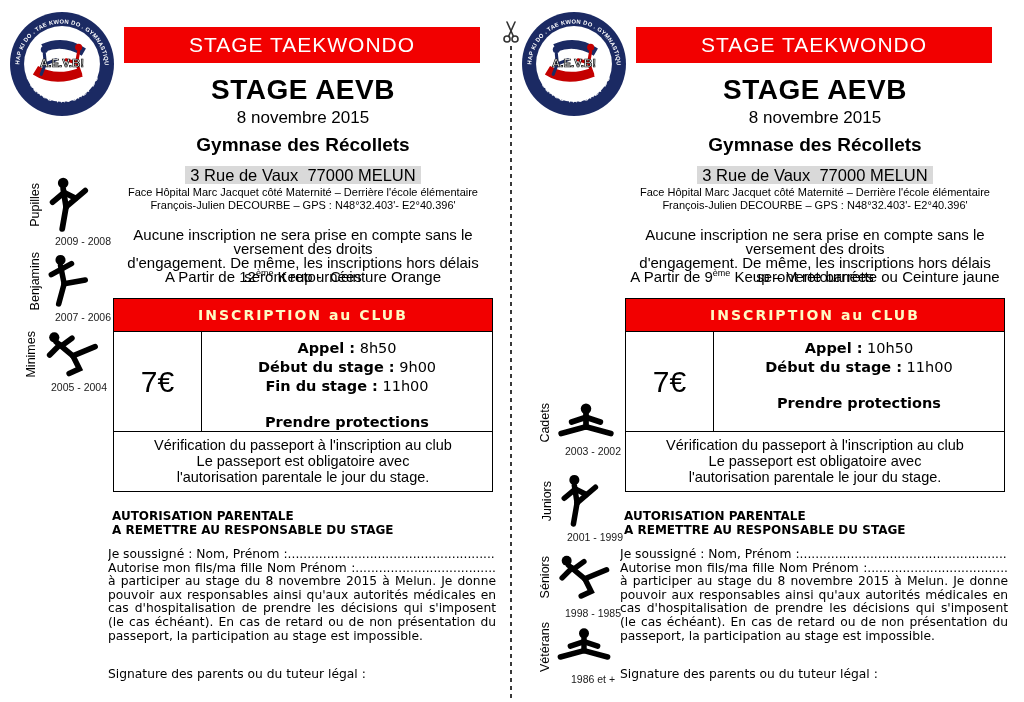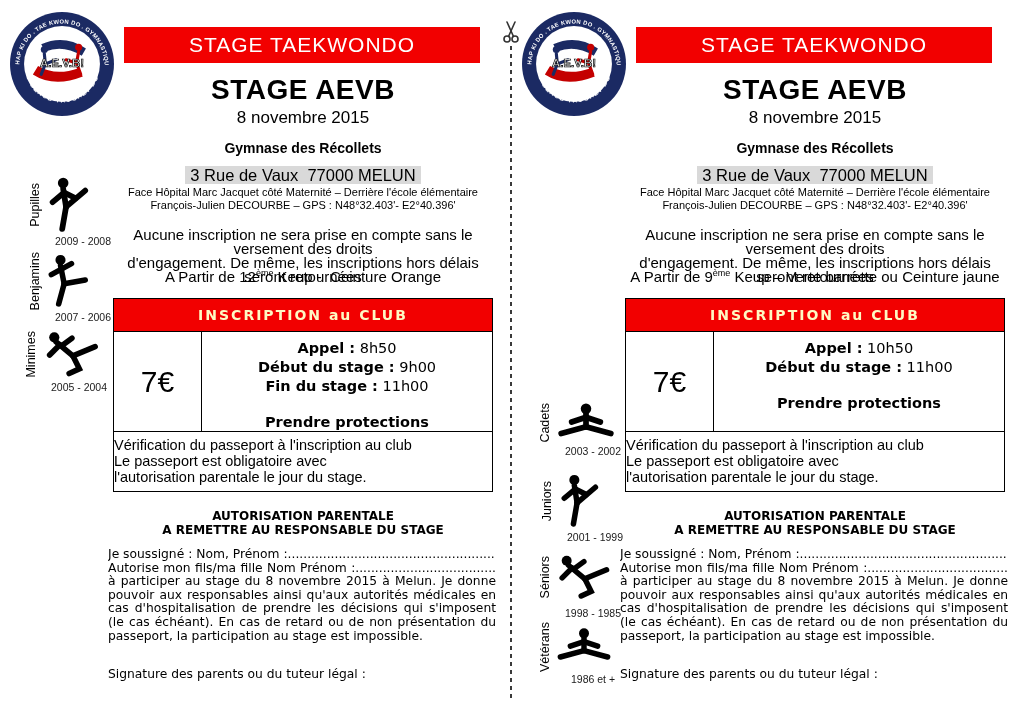--- a/index.html
+++ b/index.html
@@ -13,43 +13,43 @@
 
   
   .content { position:absolute; left:112px; top:0; width:382px; height:702px; }
 
   .banner { position:absolute; left:12px; top:27px; width:356px; height:36px;
             display:flex; align-items:center; justify-content:center; }
   .banner span { color:#fff; font-weight:normal; font-size:21px; letter-spacing:1px; }
 
   .title   { position:absolute; top:74px;  width:100%; text-align:center; font-size:28px; font-weight:bold; letter-spacing:.5px; }
   .date    { position:absolute; top:108px; width:100%; text-align:center; font-size:17px; }
-  .venue   { position:absolute; top:140px; width:100%; text-align:center; font-size:14px; font-weight:bold; }
+  .venue   { position:absolute; top:134px; width:100%; text-align:center; font-size:19px; font-weight:bold; }
   .addr    { position:absolute; top:166px; width:100%; text-align:center; font-size:16.5px; }
   .addr span { background:#d9d9d9; padding:0 5px; white-space:pre; }
   .addr-s1 { position:absolute; top:186px; width:100%; text-align:center; font-size:11px; }
   .addr-s2 { position:absolute; top:199px; width:100%; text-align:center; font-size:11px; }
   .notice  { position:absolute; top:228px; width:100%; text-align:center; font-size:15px; line-height:14px; }
   .keup    { position:absolute; top:268px; width:100%; text-align:center; font-size:15px; white-space:pre; }
   .keup sup{ font-size:9px; }
 
   .tbl { position:absolute; left:1px; top:298px; width:380px; border:1px solid #000; }
   .tbl-head { height:32px; display:flex; align-items:center; justify-content:center; }
   .tbl-head span { color:#fef9c3; font-weight:bold; font-size:14px; letter-spacing:2px;
                    font-family:"DejaVu Sans", sans-serif; }
   .tbl-body { display:flex; height:100px; border-top:1px solid #000; }
   .cell-price { width:88px; border-right:1px solid #000; display:flex; align-items:center; justify-content:center;
                 font-size:30px; }
   .cell-sched { flex:1; text-align:center; font-family:"DejaVu Sans", sans-serif; font-size:14.5px;
                 padding-top:7px; line-height:19px; }
   .cell-sched b { font-weight:bold;text-align:center; }
   .protect { font-weight:bold; margin-top:17px; }
-  .tbl-verif { border-top:1px solid #000; text-align:left; font-size:14.5px; line-height:16px; padding:5px 0 6px; }
-
-  .auth { position:absolute; top:510px; width:100%; text-align:center; font-weight:bold;
+  .tbl-verif { border-top:1px solid #000; text-align:center; font-size:14.5px; line-height:16px; padding:5px 0 6px; }
+
+  .auth { position:absolute; top:510px; width:100%; font-weight:bold;
           font-size:12px; line-height:13.5px; font-family:"DejaVu Sans", sans-serif; }
   .para { position:absolute; top:548px; left:-4px; width:388px;
           font-family:"DejaVu Sans", sans-serif; font-size:12.3px; line-height:13.6px; }
   .para .pline { white-space:nowrap; overflow:hidden; }
   .para .pbody { text-align:justify; }
   .sig  { position:absolute; top:667px; left:-4px; width:388px;
           font-family:"DejaVu Sans", sans-serif; font-size:12.3px; }
 
   
   .cat { position:absolute; width:96px; }

